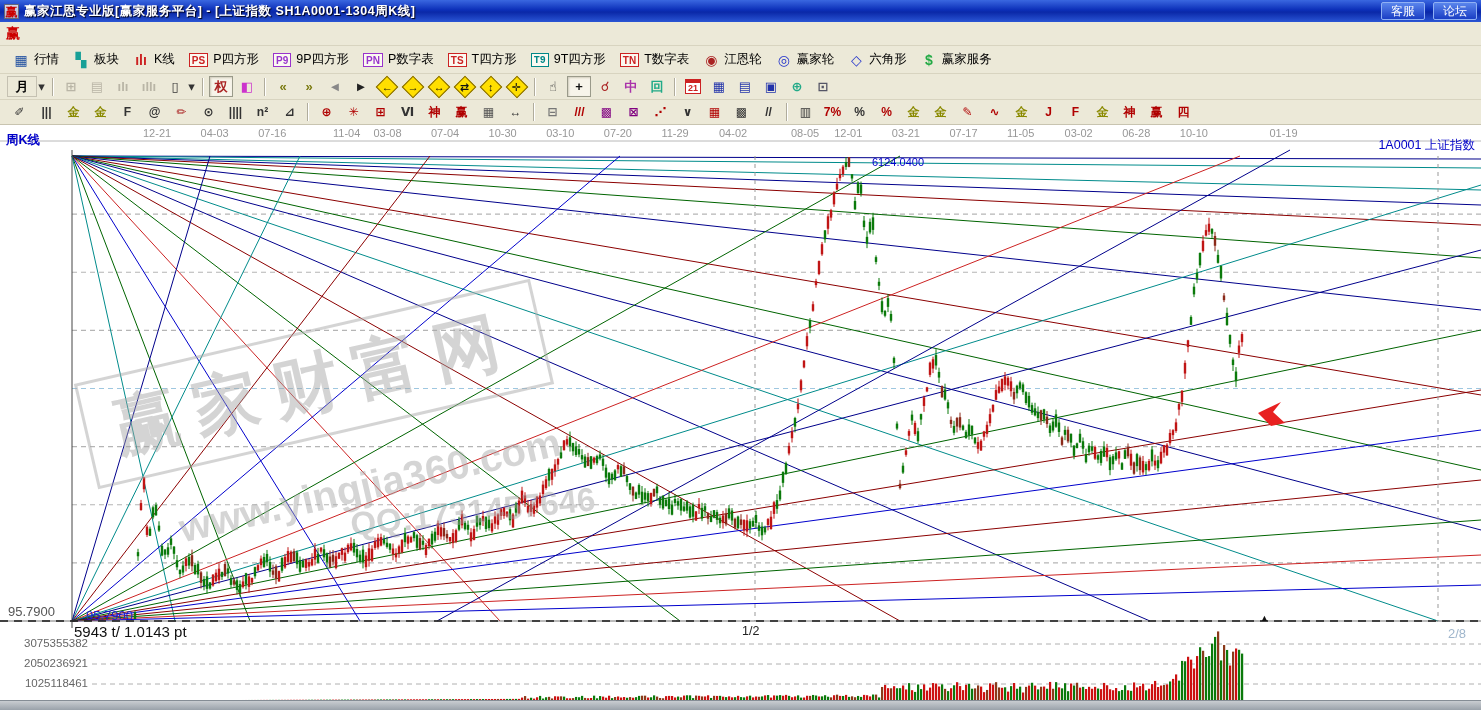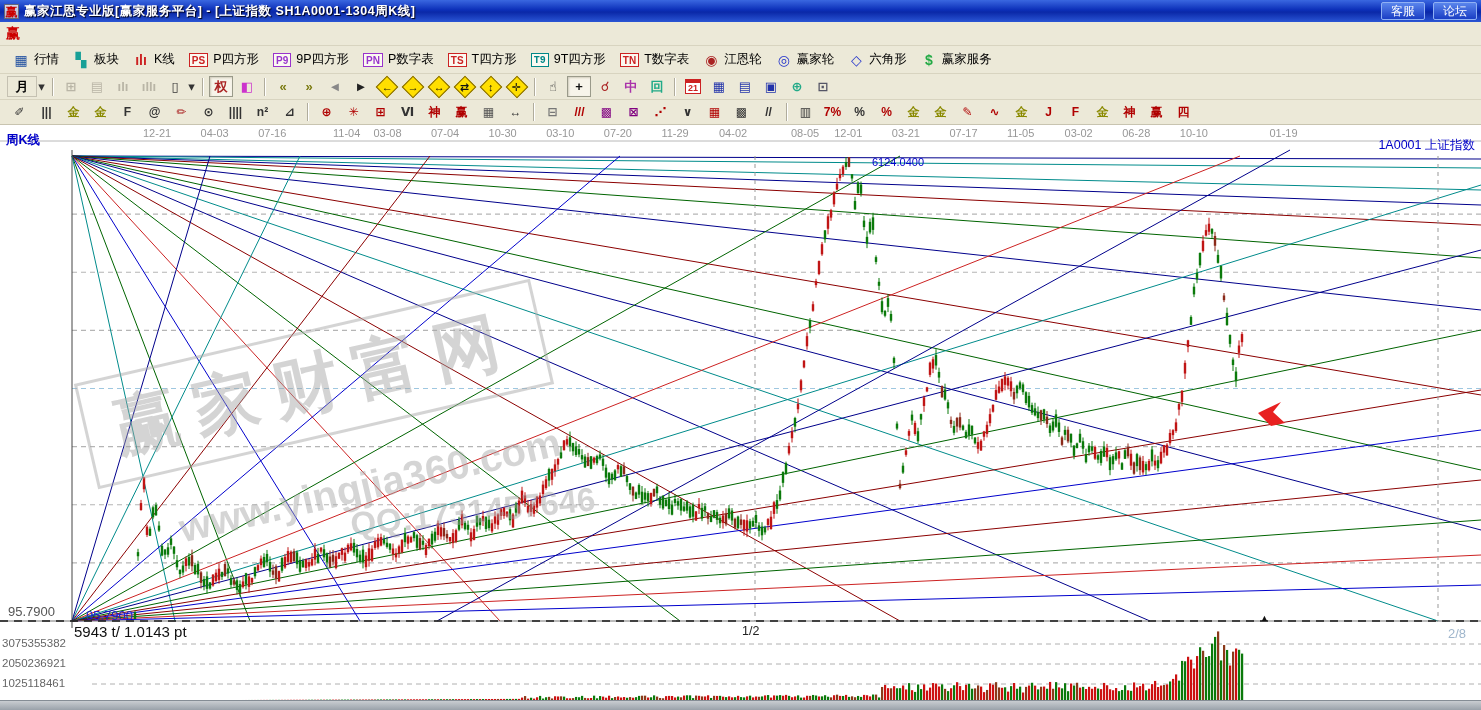--- a/index.html
+++ b/index.html
@@ -47,21 +47,21 @@
   .date-lbl{position:absolute;top:2px;font-size:11px;color:#979797}
   .period{left:6px;top:7px;color:#0000c8;font-size:12.5px;font-weight:bold}
   .symbol{right:6px;top:12px;color:#0000c8;font-size:12.5px}
   .peak{left:872px;top:31px;color:#0000cc;font-size:11px}
   .low-gray{left:8px;top:479px;color:#555;font-size:13px}
   .low-blue{left:86px;top:483px;color:#2222cc;font-size:13px}
   .gstat{left:74px;top:498px;color:#111;font-size:15px}
   .m18{left:742px;top:499px;color:#222;font-size:12.5px}
   .m28{left:1448px;top:501px;color:#9fb6cc;font-size:13px}
   .tri{left:1260px;top:488px;color:#111;font-size:9px}
-  .volscale{left:2px;width:86px;text-align:left;color:#666;font-size:11.5px}
+  .volscale{left:2px;width:86px;text-align:right;color:#666;font-size:11.5px}
   .wm-box{left:80px;top:205px;transform:rotate(-13deg);border:3px solid rgba(170,170,170,.5);padding:6px 26px;font-size:66px;font-weight:bold;letter-spacing:16px;color:rgba(165,165,165,.48)}
   .wm-url{left:175px;top:338px;transform:rotate(-13deg);font-size:40px;font-weight:bold;color:rgba(172,172,172,.5)}
   .wm-qq{left:350px;top:368px;transform:rotate(-6deg);font-size:33px;font-weight:bold;color:rgba(160,160,160,.45)}
 
   .statusbar{position:absolute;bottom:0;left:0;right:0;height:10px;background:linear-gradient(#c9cdd1,#9aa2aa);border-top:1px solid #858d95}
 </style>
 </head>
 <body>
 
 <div id="app">

